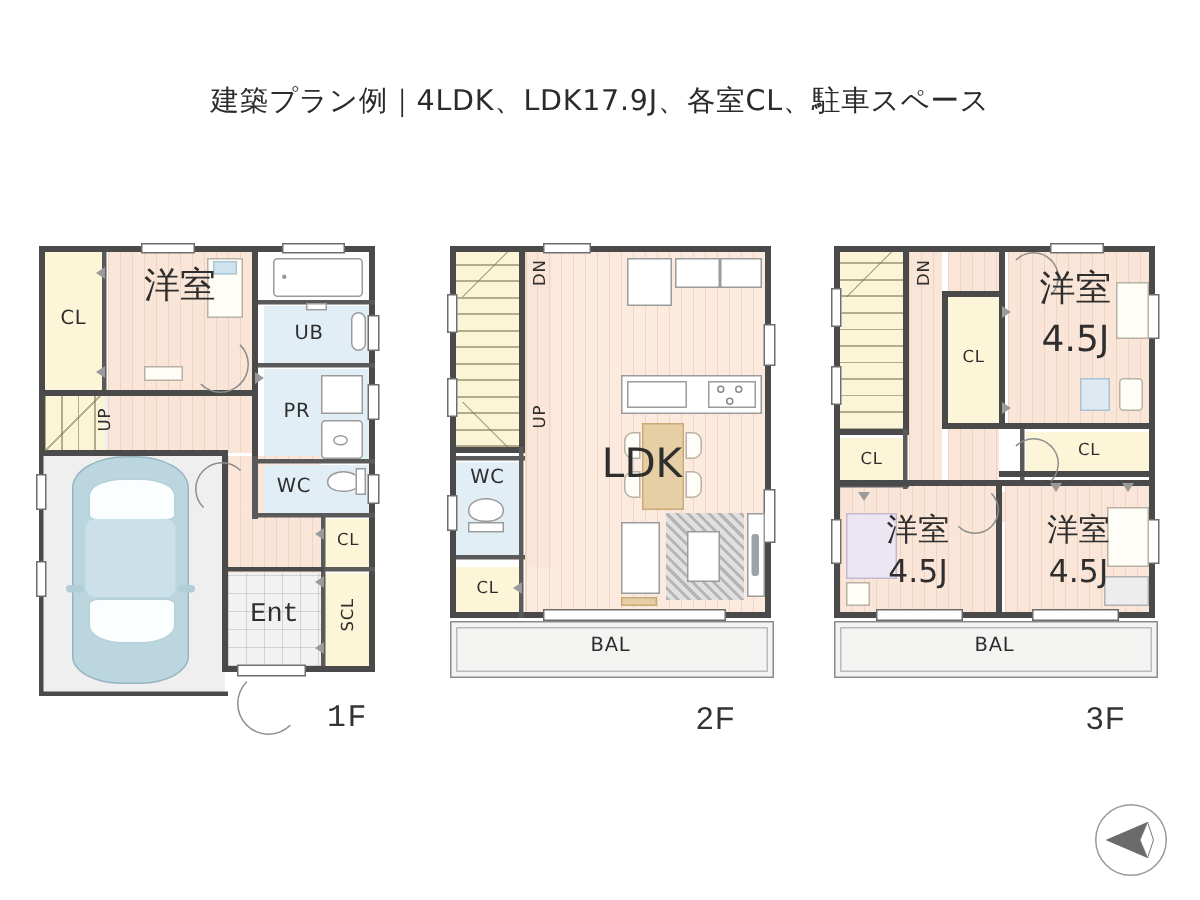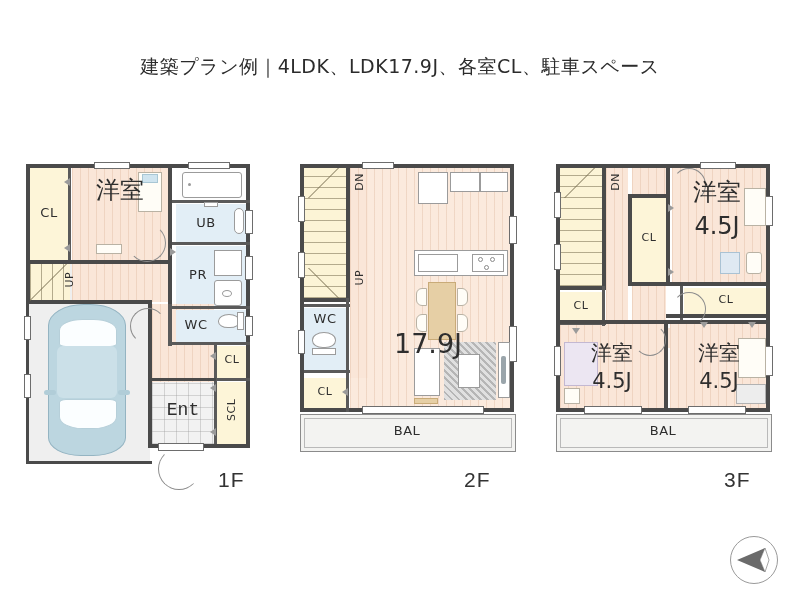--- a/index.html
+++ b/index.html
@@ -215,21 +215,21 @@
     <div class="rlabel sm" style="left:12px;top:50px;width:38px;">CL</div>
     <div class="rlabel jp big" style="left:54px;top:22px;width:96px;">洋室</div>
     <div class="rlabel sm" style="left:158px;top:60px;width:60px;">UB</div>
     <div class="rlabel sm" style="left:156px;top:112px;width:48px;">PR</div>
     <div class="rlabel sm" style="left:156px;top:162px;width:44px;">WC</div>
     <div class="rlabel xs" style="left:198px;top:198px;width:32px;">CL</div>
     <div class="rlabel xs rot" style="left:198px;top:248px;width:32px;">SCL</div>
     <div class="rlabel med" style="left:134px;top:245px;width:62px;font-family:Liberation Mono, monospace;">Ent</div>
     <div class="rlabel xs rot" style="left:40px;top:118px;width:24px;">UP</div>
 
-    <div class="floorlabel" style="left:200px;top:312px;">1F</div>
+    <div class="floorlabel" style="left:200px;top:312px;font-family:Liberation Mono, monospace;">1F</div>
   </div>
 
   <div class="plan" style="left:292px;top:140px;width:232px;height:320px;">
 
     <div class="room fl-stair" style="left:12px;top:12px;width:42px;height:130px;">
       <div class="treads"></div>
     </div>
     <div class="room fl-water" style="left:12px;top:152px;width:42px;height:62px;"></div>
     <div class="room fl-closet" style="left:12px;top:222px;width:42px;height:34px;"></div>
 
@@ -287,21 +287,21 @@
          background:#e0e0e0;background-image:repeating-linear-gradient(45deg,rgba(130,130,130,.45) 0 2px,transparent 2px 5px);"></div>
     <div class="fx outline" style="left:166px;top:198px;width:22px;height:34px;"></div>
     <div class="fx outline" style="left:122px;top:192px;width:26px;height:48px;"></div>
     <div class="fx tanfill" style="left:122px;top:242px;width:24px;height:6px;"></div>
     <div class="fx outline" style="left:206px;top:186px;width:12px;height:56px;"></div>
     <div class="fx" style="left:209px;top:200px;width:5px;height:28px;background:#9aa5ab;border-radius:2px;"></div>
 
     <div class="fx outline" style="left:20px;top:176px;width:24px;height:16px;border-radius:50% 50% 45% 45%;"></div>
     <div class="fx outline" style="left:20px;top:192px;width:24px;height:7px;"></div>
 
-    <div class="rlabel big" style="left:76px;top:174px;width:120px;font-size:27px;">17.9J</div>
+    <div class="rlabel big" style="left:76px;top:140px;width:120px;font-size:27px;">LDK</div>
     <div class="rlabel sm" style="left:12px;top:156px;width:42px;">WC</div>
     <div class="rlabel xs" style="left:12px;top:230px;width:42px;">CL</div>
     <div class="rlabel xs rot" style="left:58px;top:20px;width:20px;">DN</div>
     <div class="rlabel xs rot" style="left:58px;top:116px;width:20px;">UP</div>
     <div class="rlabel sm" style="left:8px;top:268px;width:214px;">BAL</div>
 
     <div class="floorlabel" style="left:172px;top:312px;">2F</div>
   </div>
 
   <div class="plan" style="left:548px;top:140px;width:234px;height:320px;">

